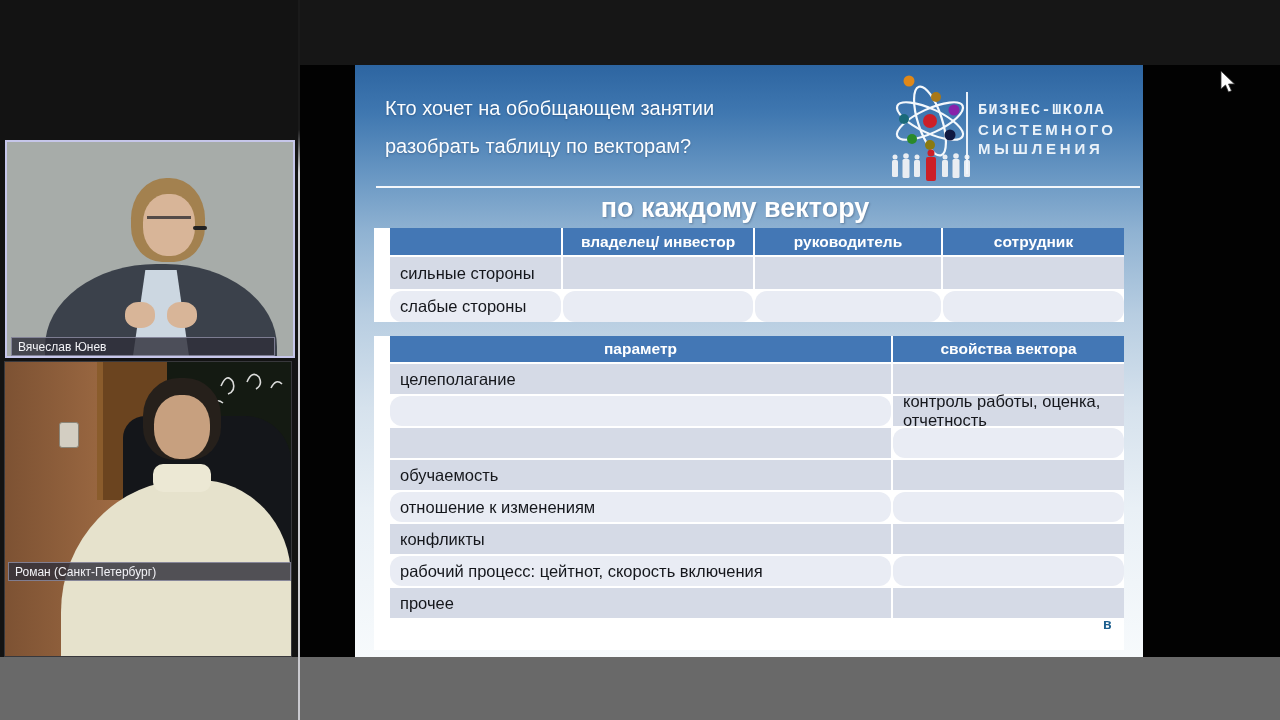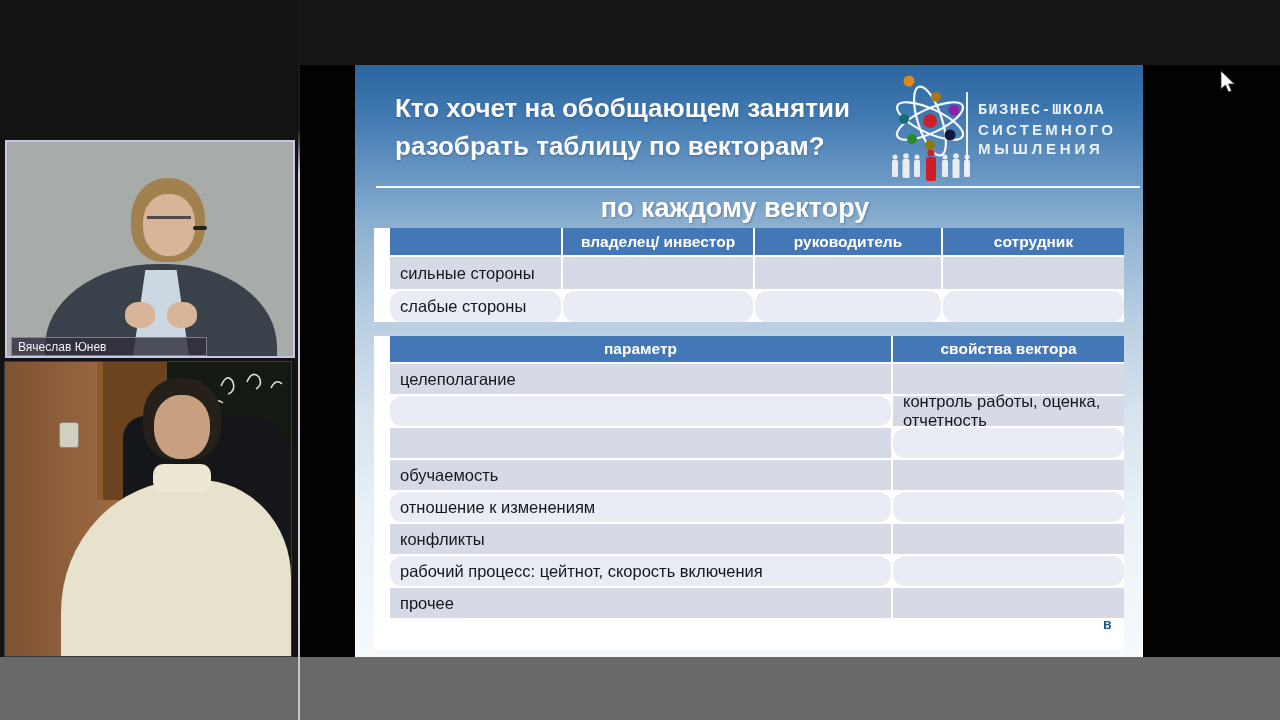--- a/index.html
+++ b/index.html
@@ -11,21 +11,21 @@
   #main-top{left:300px;top:0;width:980px;height:65px;background:#161616;}
   #viewport{left:300px;top:65px;width:980px;height:592px;background:#020202;}
   #bottom-band{left:0;top:657px;width:1280px;height:63px;background:#696969;}
   #divider{left:298px;top:0;width:2px;height:720px;
     background:linear-gradient(180deg,#1a1a1a 0%,#1a1a1a 18%,#cfcfd4 24%,#c9c9ce 100%);}
 
   
   #slide{left:355px;top:65px;width:788px;height:592px;overflow:hidden;
     background:linear-gradient(180deg,#2d65a1 0%,#3f77b0 8%,#6695c2 18%,#8fb2d2 28%,
       #b7cde1 42%,#d6e2ed 58%,#e9f0f6 75%,#f7fafc 100%);}
-  #slide-title{left:40px;top:24px;width:560px;color:#fbfdff;font-size:26px;font-weight:bold;
+  #slide-title{left:30px;top:24px;width:560px;color:#fbfdff;font-size:20px;font-weight:normal;
     line-height:38px;text-shadow:0 1px 2px rgba(20,40,70,.35);}
   #title-rule{left:21px;top:121px;width:764px;height:2px;background:rgba(255,255,255,.92);}
   #slide-subtitle{left:0;top:128px;width:760px;text-align:center;color:#fff;
     font-size:27px;font-weight:bold;text-shadow:1px 1px 2px rgba(30,50,80,.35);}
   #slide-watermark{left:748px;top:551px;color:#1b5e8e;font-size:14px;font-weight:bold;}
 
   
   #logo-divider{left:611px;top:27px;width:2px;height:82px;background:rgba(242,247,252,.95);}
   #logo-text{left:623px;top:36px;color:#eaf2f9;font-weight:bold;font-size:15px;line-height:19px;}
   #logo-text .l1{letter-spacing:1.6px;font-family:Liberation Mono, monospace;} #logo-text .l2{letter-spacing:3.2px;} #logo-text .l3{letter-spacing:3.8px;}
@@ -182,21 +182,21 @@
 
   <div class="abs" id="video-1">
     <div class="abs p1-jacket"></div>
     <div class="abs p1-shirt"></div>
     <div class="abs p1-hair"></div>
     <div class="abs p1-face"></div>
     <div class="abs p1-glasses"></div>
     <div class="abs p1-mic"></div>
     <div class="abs p1-hand" style="left:118px;"></div>
     <div class="abs p1-hand" style="left:160px;"></div>
-    <div class="name-label" style="left:4px;top:195px;width:196px;">Вячеслав Юнев</div>
+    <div class="name-label" style="left:4px;top:195px;width:264px;">Вячеслав Юнев</div>
   </div>
 
   <div class="abs" id="video-2">
     <div class="abs p2-wall"></div>
     <div class="abs p2-cabinet"></div>
     <div class="abs p2-dark"></div>
     <svg class="abs" style="left:186px;top:2px;" width="96" height="48" viewBox="0 0 96 48">
       <g stroke="rgba(255,255,255,.85)" stroke-width="1.6" fill="none">
         <path d="M6 30 q4 -12 10 -4 q2 8 -4 10"></path>
         <path d="M30 22 q6 -14 12 -4 q3 9 -5 12"></path>
@@ -204,19 +204,20 @@
         <path d="M80 24 q5 -10 11 -4"></path>
         <path d="M20 40 q6 -6 12 -1"></path>
       </g>
     </svg>
     <div class="abs p2-chair"></div>
     <div class="abs p2-switch"></div>
     <div class="abs p2-sweater"></div>
     <div class="abs p2-collar"></div>
     <div class="abs p2-hair"></div>
     <div class="abs p2-face"></div>
+    <div class="name-label" style="left:3px;top:200px;width:283px;">Роман (Санкт-Петербург)</div>
   </div>
 
   <svg class="abs" id="cursor" width="16" height="24" viewBox="0 0 16 24">
     <path d="M1 1 L1 19 L5.5 15 L8.5 22 L11.5 20.7 L8.5 14 L14.5 14 Z" fill="#ffffff" stroke="#333" stroke-width="0.8"></path>
   </svg>
 
 </div>
 
 </body></html>

